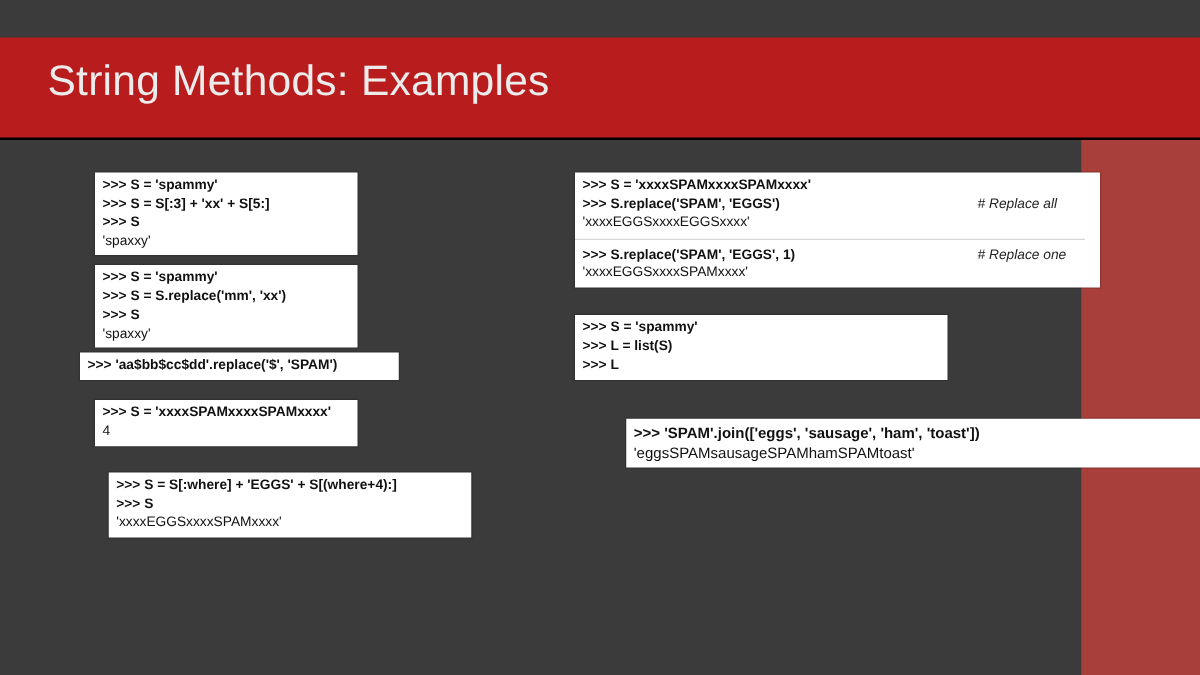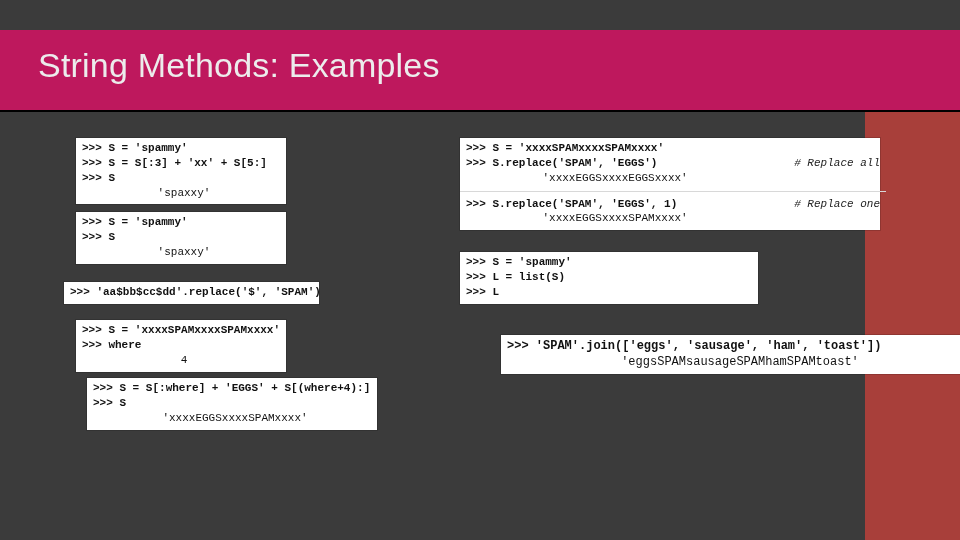--- a/index.html
+++ b/index.html
@@ -16,46 +16,46 @@
     width: 95px;
     height: 455px;
     background: #a83f3a;
   }
   .header-strip {
     position: absolute;
     left: 0;
     top: 30px;
     width: 960px;
     height: 82px;
-    background: #be185d;
+    background: #b91c1c;
     border-bottom: 2px solid #000;
   }
   .header-strip h1 {
     position: absolute;
     left: 38px;
     top: 16px;
     font-size: 34px;
     font-weight: 400;
     color: #ececec;
     letter-spacing: 0.2px;
   }
   .box {
     position: absolute;
     background: #fff;
     color: #111;
-    font-family: Liberation Mono, monospace;
+    font-family: Liberation Sans, sans-serif;
     font-size: 11px;
     line-height: 1.35;
-    padding: 3px 0 4px 6px;
+    padding: 3px 18px 4px 6px;
     box-shadow: 0 0 0 1px rgba(0,0,0,0.15);
   }
   .row { white-space: nowrap; }
   .prompt { font-weight: 700; }
   .code { font-weight: 700; }
-  .out { font-weight: 400; text-align: center; }
+  .out { font-weight: 400; }
   .card-right { display: flex; }
   .right-col { flex: 1; }
   .comment-col {
     font-style: italic;
     font-weight: 400;
     color: #222;
     padding-left: 30px;
     min-width: 110px;
   }
   
@@ -80,31 +80,31 @@
 
 <div id="c1" class="box">
   <div class="row"><span class="prompt">&gt;&gt;&gt;</span> <span class="code">S = 'spammy'</span></div>
   <div class="row"><span class="prompt">&gt;&gt;&gt;</span> <span class="code">S = S[:3] + 'xx' + S[5:]</span></div>
   <div class="row"><span class="prompt">&gt;&gt;&gt;</span> <span class="code">S</span></div>
   <div class="row out">'spaxxy'</div>
 </div>
 
 <div id="c2" class="box">
   <div class="row"><span class="prompt">&gt;&gt;&gt;</span> <span class="code">S = 'spammy'</span></div>
+  <div class="row"><span class="prompt">&gt;&gt;&gt;</span> <span class="code">S = S.replace('mm', 'xx')</span></div>
   <div class="row"><span class="prompt">&gt;&gt;&gt;</span> <span class="code">S</span></div>
   <div class="row out">'spaxxy'</div>
 </div>
 
 <div id="c3" class="box">
   <div class="row"><span class="prompt">&gt;&gt;&gt;</span> <span class="code">'aa$bb$cc$dd'.replace('$', 'SPAM')</span></div>
 </div>
 
 <div id="c4" class="box">
   <div class="row"><span class="prompt">&gt;&gt;&gt;</span> <span class="code">S = 'xxxxSPAMxxxxSPAMxxxx'</span></div>
-  <div class="row"><span class="prompt">&gt;&gt;&gt;</span> <span class="code">where</span></div>
   <div class="row out">4</div>
 </div>
 
 <div id="c5" class="box">
   <div class="row"><span class="prompt">&gt;&gt;&gt;</span> <span class="code">S = S[:where] + 'EGGS' + S[(where+4):]</span></div>
   <div class="row"><span class="prompt">&gt;&gt;&gt;</span> <span class="code">S</span></div>
   <div class="row out">'xxxxEGGSxxxxSPAMxxxx'</div>
 </div>
 
 <div id="c6" class="box">

